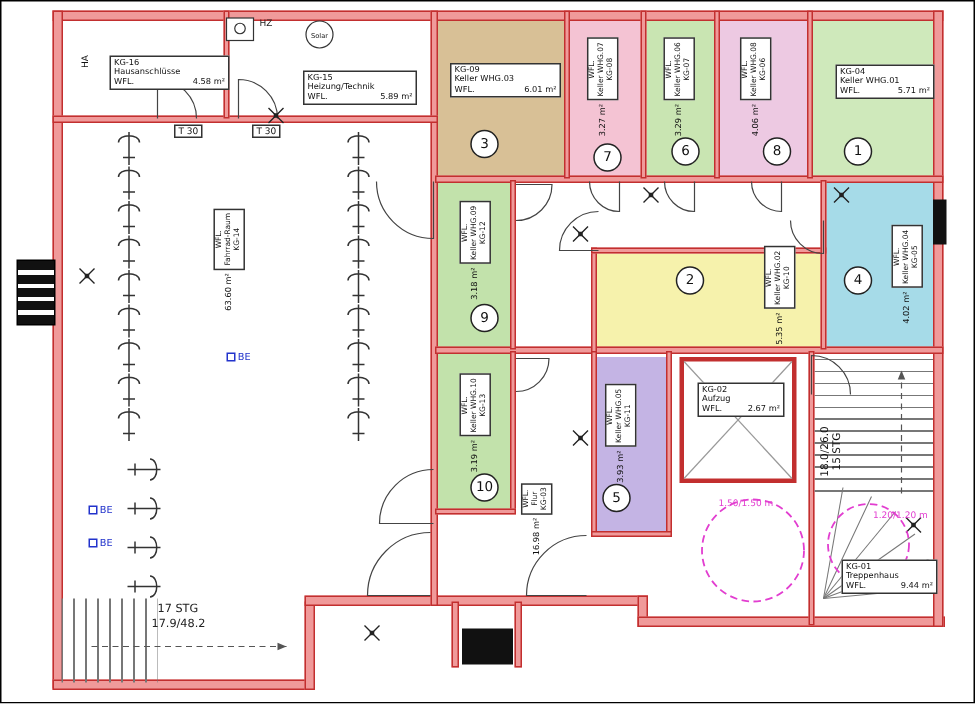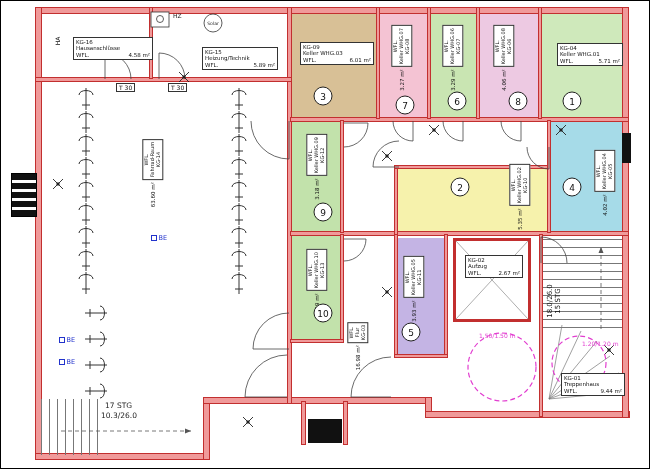--- a/index.html
+++ b/index.html
@@ -349,32 +349,32 @@
       </div>
       <div class="vplain" style="left: 553px; top: 300px; font-size: 7px;">
         <div>18.0/26.0</div>
         <div>15 STG</div>
       </div>
       <div class="vplain" style="left: 57px; top: 40px; font-size: 6px;">
         <div>HA</div>
       </div>
       <div class="txt" style="left: 172px; top: 11px; font-size: 6px; color: rgb(34, 34, 34);">HZ</div>
       <div class="txt" style="left: 104px; top: 400px; font-size: 7.5px; color: rgb(34, 34, 34);">17 STG</div>
-      <div class="txt" style="left: 100px; top: 410px; font-size: 7.5px; color: rgb(34, 34, 34);">10.3/26.0</div>
+      <div class="txt" style="left: 100px; top: 410px; font-size: 7.5px; color: rgb(34, 34, 34);">17.9/48.2</div>
       <div class="txt" style="left: 478px; top: 331px; font-size: 6px; color: rgb(226, 62, 208);">1.50/1.50 m</div>
       <div class="txt" style="left: 581px; top: 339px; font-size: 6px; color: rgb(226, 62, 208);">1.20/1.20 m</div>
       <div class="txt" style="left: 150px; top: 233px; font-size: 6.5px; color: rgb(34, 51, 204);"><span class="besq"></span>BE</div>
       <div class="txt" style="left: 58px; top: 335px; font-size: 6.5px; color: rgb(34, 51, 204);"><span class="besq"></span>BE</div>
       <div class="txt" style="left: 58px; top: 357px; font-size: 6.5px; color: rgb(34, 51, 204);"><span class="besq"></span>BE</div>
       <div class="t30" style="left: 115px; top: 82px;">T 30</div>
       <div class="t30" style="left: 167px; top: 82px;">T 30</div>
       <div class="numcircle" style="left: 571px; top: 100px;">1</div>
       <div class="numcircle" style="left: 459px; top: 186px;">2</div>
       <div class="numcircle" style="left: 322px; top: 95px;">3</div>
       <div class="numcircle" style="left: 571px; top: 186px;">4</div>
       <div class="numcircle" style="left: 410px; top: 331px;">5</div>
       <div class="numcircle" style="left: 456px; top: 100px;">6</div>
       <div class="numcircle" style="left: 404px; top: 104px;">7</div>
       <div class="numcircle" style="left: 517px; top: 100px;">8</div>
       <div class="numcircle" style="left: 322px; top: 211px;">9</div>
-      <div class="numcircle" style="left: 322px; top: 312px;">10</div>
+      <div class="numcircle" style="left: 322px; top: 324px;">10</div>
     </div>
 </div>
 
 </body></html>

